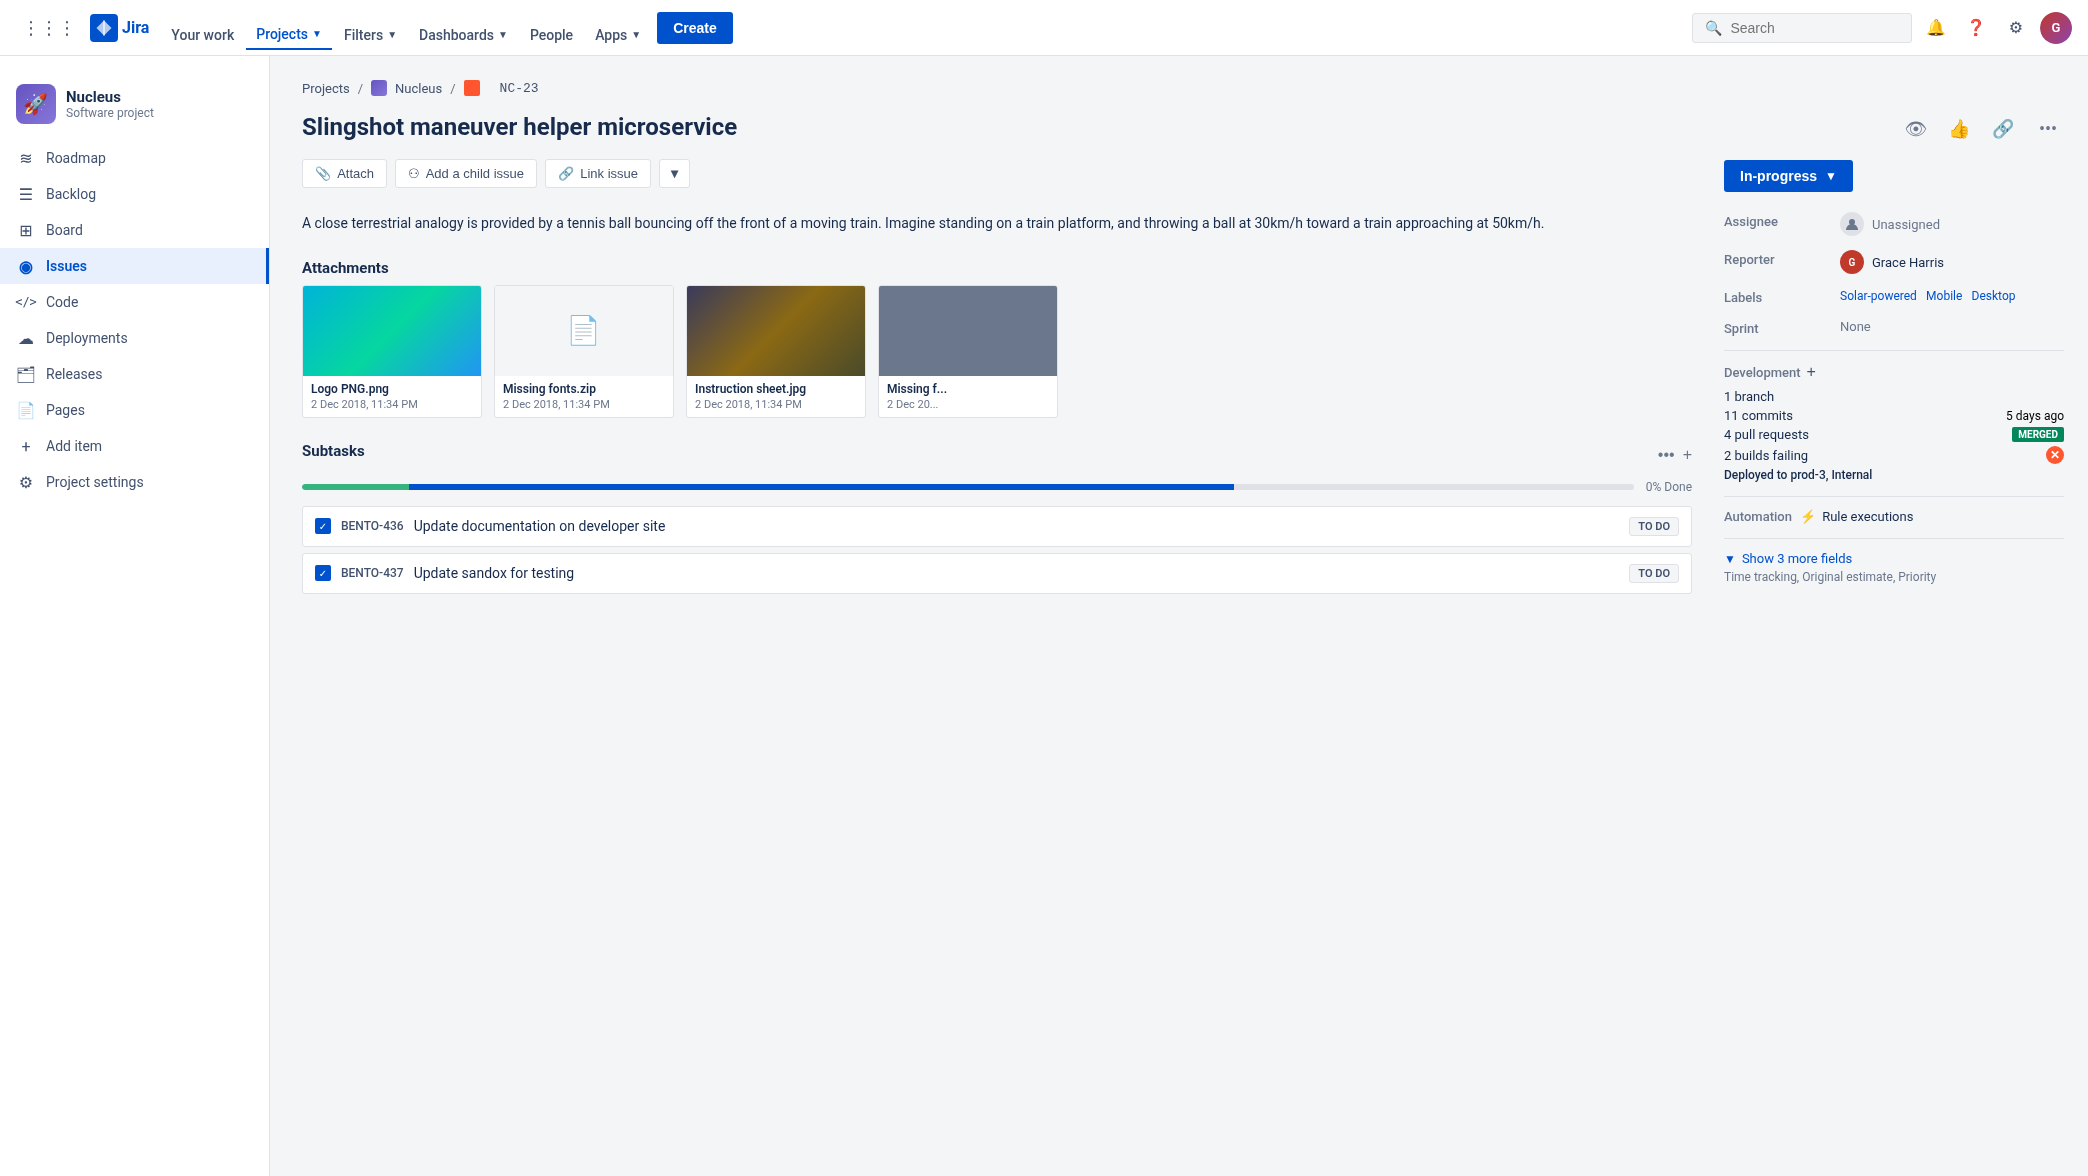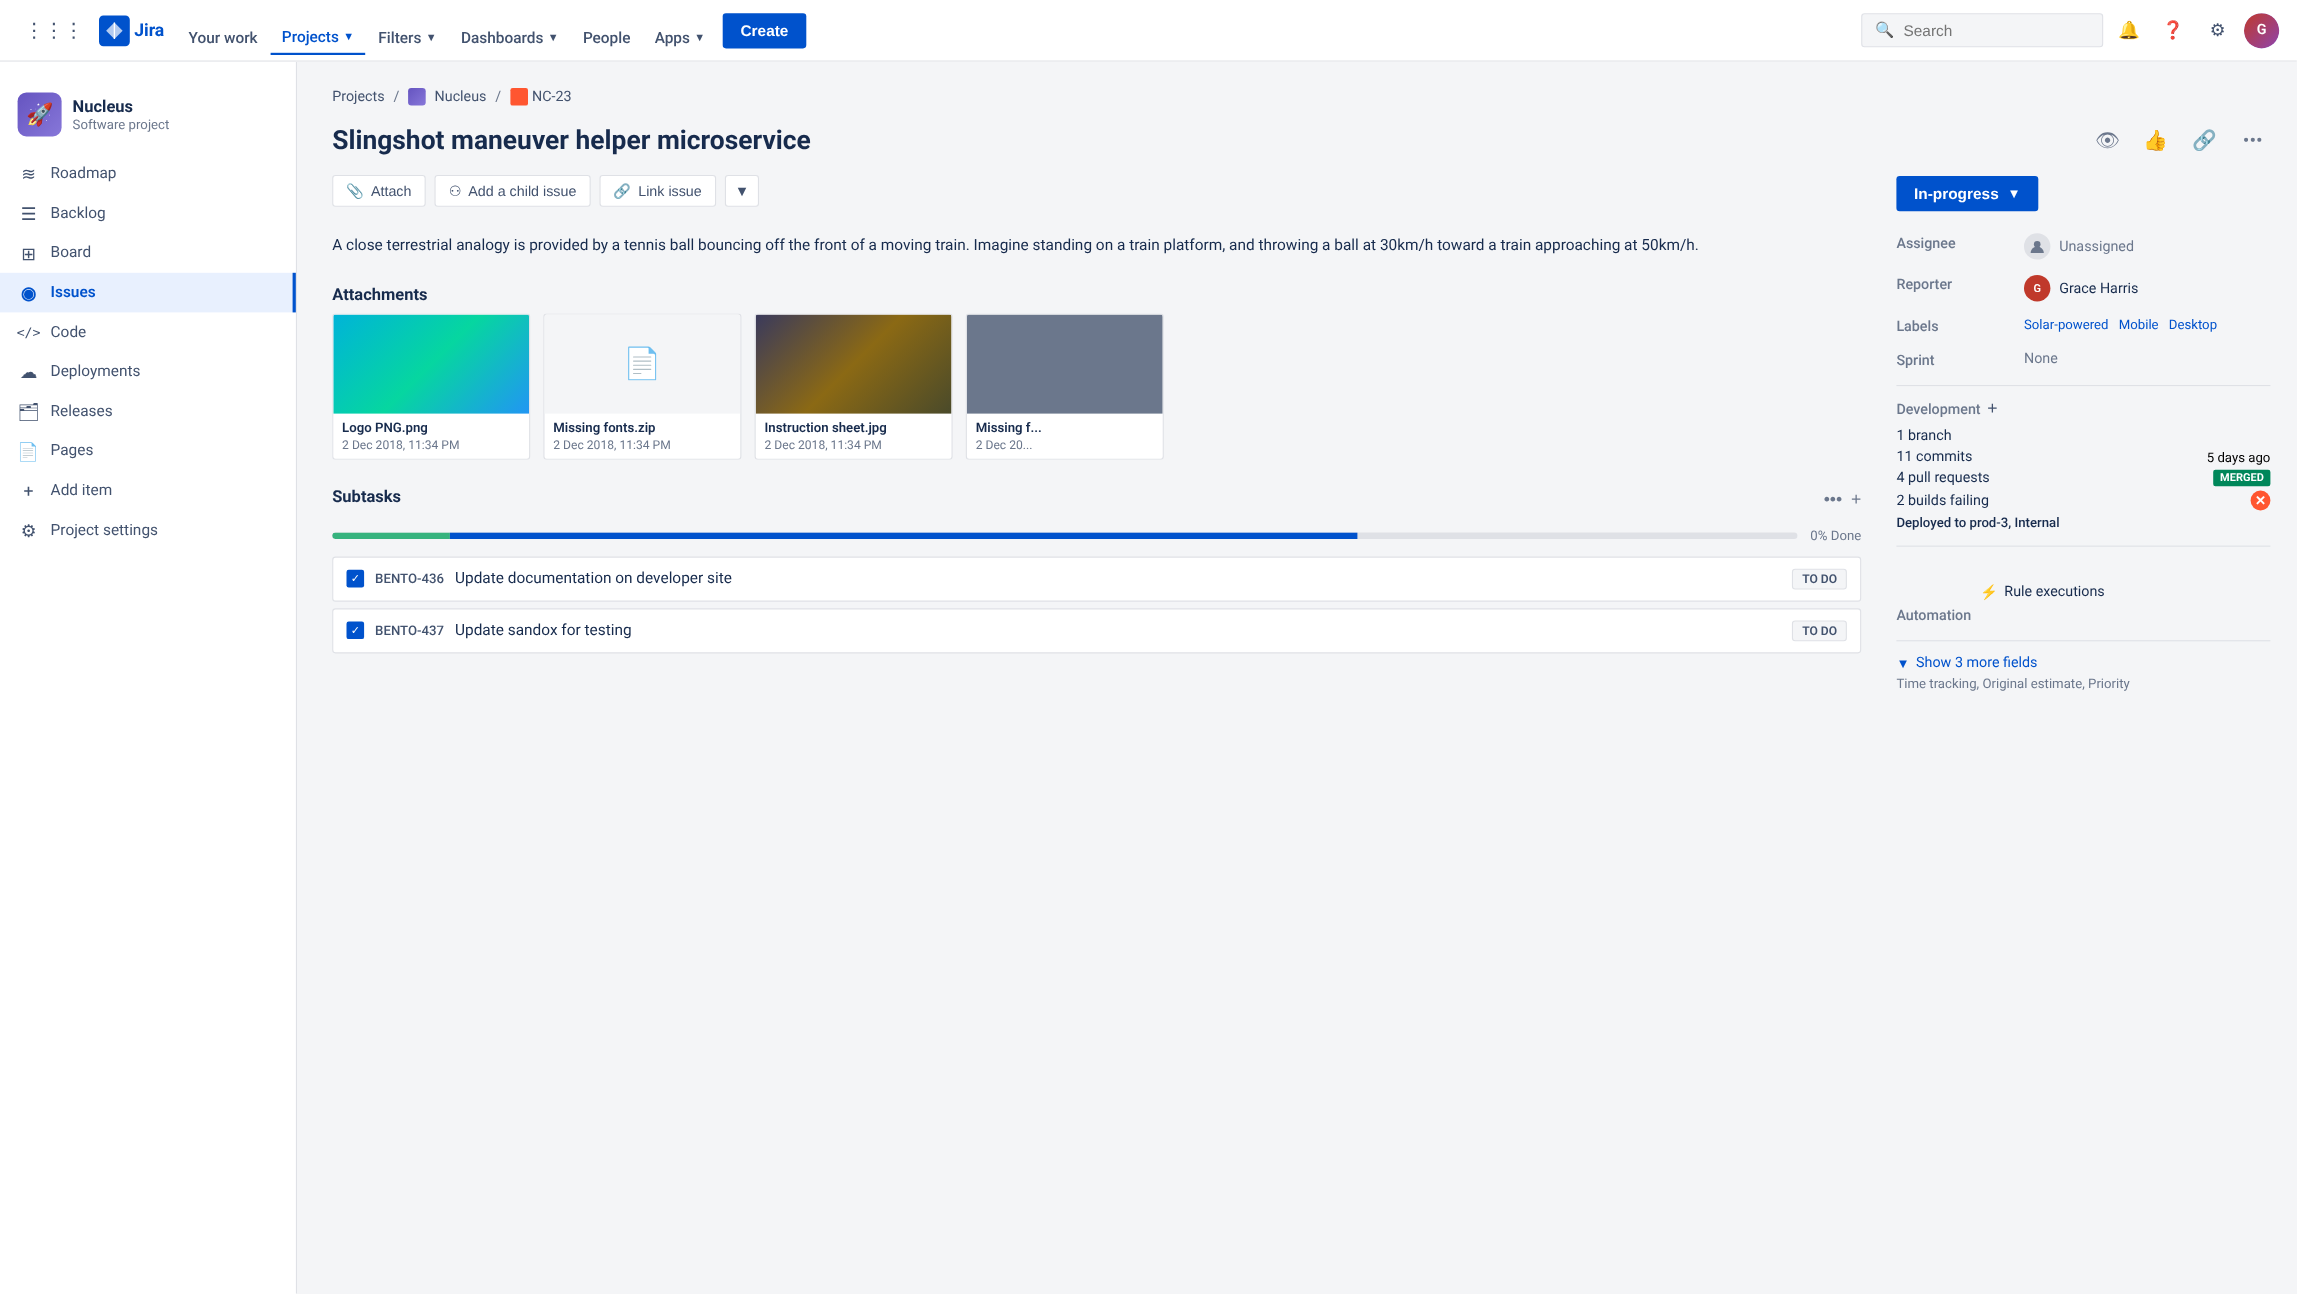--- a/index.html
+++ b/index.html
@@ -40,21 +40,21 @@
     .sidebar-nav li.active { background: #e8f0fe; color: #0052cc; font-weight: 600; border-right: 3px solid #0052cc; }
     .sidebar-nav li .nav-icon { width: 20px; height: 20px; display: flex; align-items: center; justify-content: center; font-size: 16px; flex-shrink: 0; }
 
     
     .main { margin-left: 270px; padding: 24px 24px 24px 32px; flex: 1; min-height: calc(100vh - 56px); }
 
     
     .breadcrumb { display: flex; align-items: center; gap: 8px; margin-bottom: 16px; font-size: 13px; color: #6b778c; }
     .breadcrumb a { color: #42526e; text-decoration: none; }
     .breadcrumb .sep { color: #6b778c; }
-    .breadcrumb .issue-id { display: flex; align-items: center; gap: 4px; }
+    .breadcrumb .issue-id { display: flex; align-items: center; gap: 20px; font-family: Liberation Mono, monospace; }
     .issue-icon-red { width: 16px; height: 16px; background: #ff5630; border-radius: 2px; display: inline-block; }
     .nucleus-icon-small { width: 16px; height: 16px; background: linear-gradient(135deg, #6554c0, #8777d9); border-radius: 3px; display: inline-block; }
 
     
     .content-area { display: flex; gap: 32px; }
     .content-left { flex: 1; min-width: 0; }
     .content-right { width: 340px; flex-shrink: 0; }
 
     
     .issue-title { font-size: 24px; font-weight: 700; color: #172b4d; margin-bottom: 16px; line-height: 1.3; }
@@ -115,21 +115,21 @@
     .plus-btn { background: none; border: none; cursor: pointer; color: #42526e; font-size: 16px; }
     .dev-row { display: flex; align-items: center; justify-content: space-between; margin-bottom: 4px; font-size: 13px; }
     .dev-label { color: #172b4d; }
     .dev-meta { color: #000000; font-size: 12px; }
     .merged-badge { background: #00875a; color: #fff; font-size: 10px; font-weight: 700; padding: 2px 6px; border-radius: 2px; text-transform: uppercase; }
     .error-badge { width: 18px; height: 18px; background: #ff5630; border-radius: 50%; display: flex; align-items: center; justify-content: center; color: #fff; font-size: 12px; font-weight: 700; }
     .deploy-info { font-size: 12px; color: #6b778c; margin-top: 2px; }
     .deploy-info span { color: #172b4d; font-weight: 500; }
 
     .automation-section { display: flex; align-items: center; gap: 8px; margin-bottom: 14px; }
-    .automation-label { font-size: 13px; color: #6b778c; font-weight: 500; margin-top: 44px; }
+    .automation-label { font-size: 13px; color: #6b778c; font-weight: 500; }
     .automation-value { display: flex; align-items: center; gap: 6px; font-size: 13px; color: #172b4d; }
     .lightning-icon { color: #6b778c; }
 
     .show-more-fields { display: flex; align-items: center; gap: 6px; font-size: 13px; color: #0052cc; cursor: pointer; margin-bottom: 4px; }
     .show-more-fields .chevron-icon { font-size: 12px; }
     .more-fields-sub { font-size: 12px; color: #6b778c; }
 
     
     .top-right-actions { display: flex; align-items: center; gap: 12px; margin-bottom: 16px; justify-content: flex-end; }
     .tr-icon-btn { width: 32px; height: 32px; display: flex; align-items: center; justify-content: center; cursor: pointer; color: #6b778c; font-size: 18px; border-radius: 50%; }

